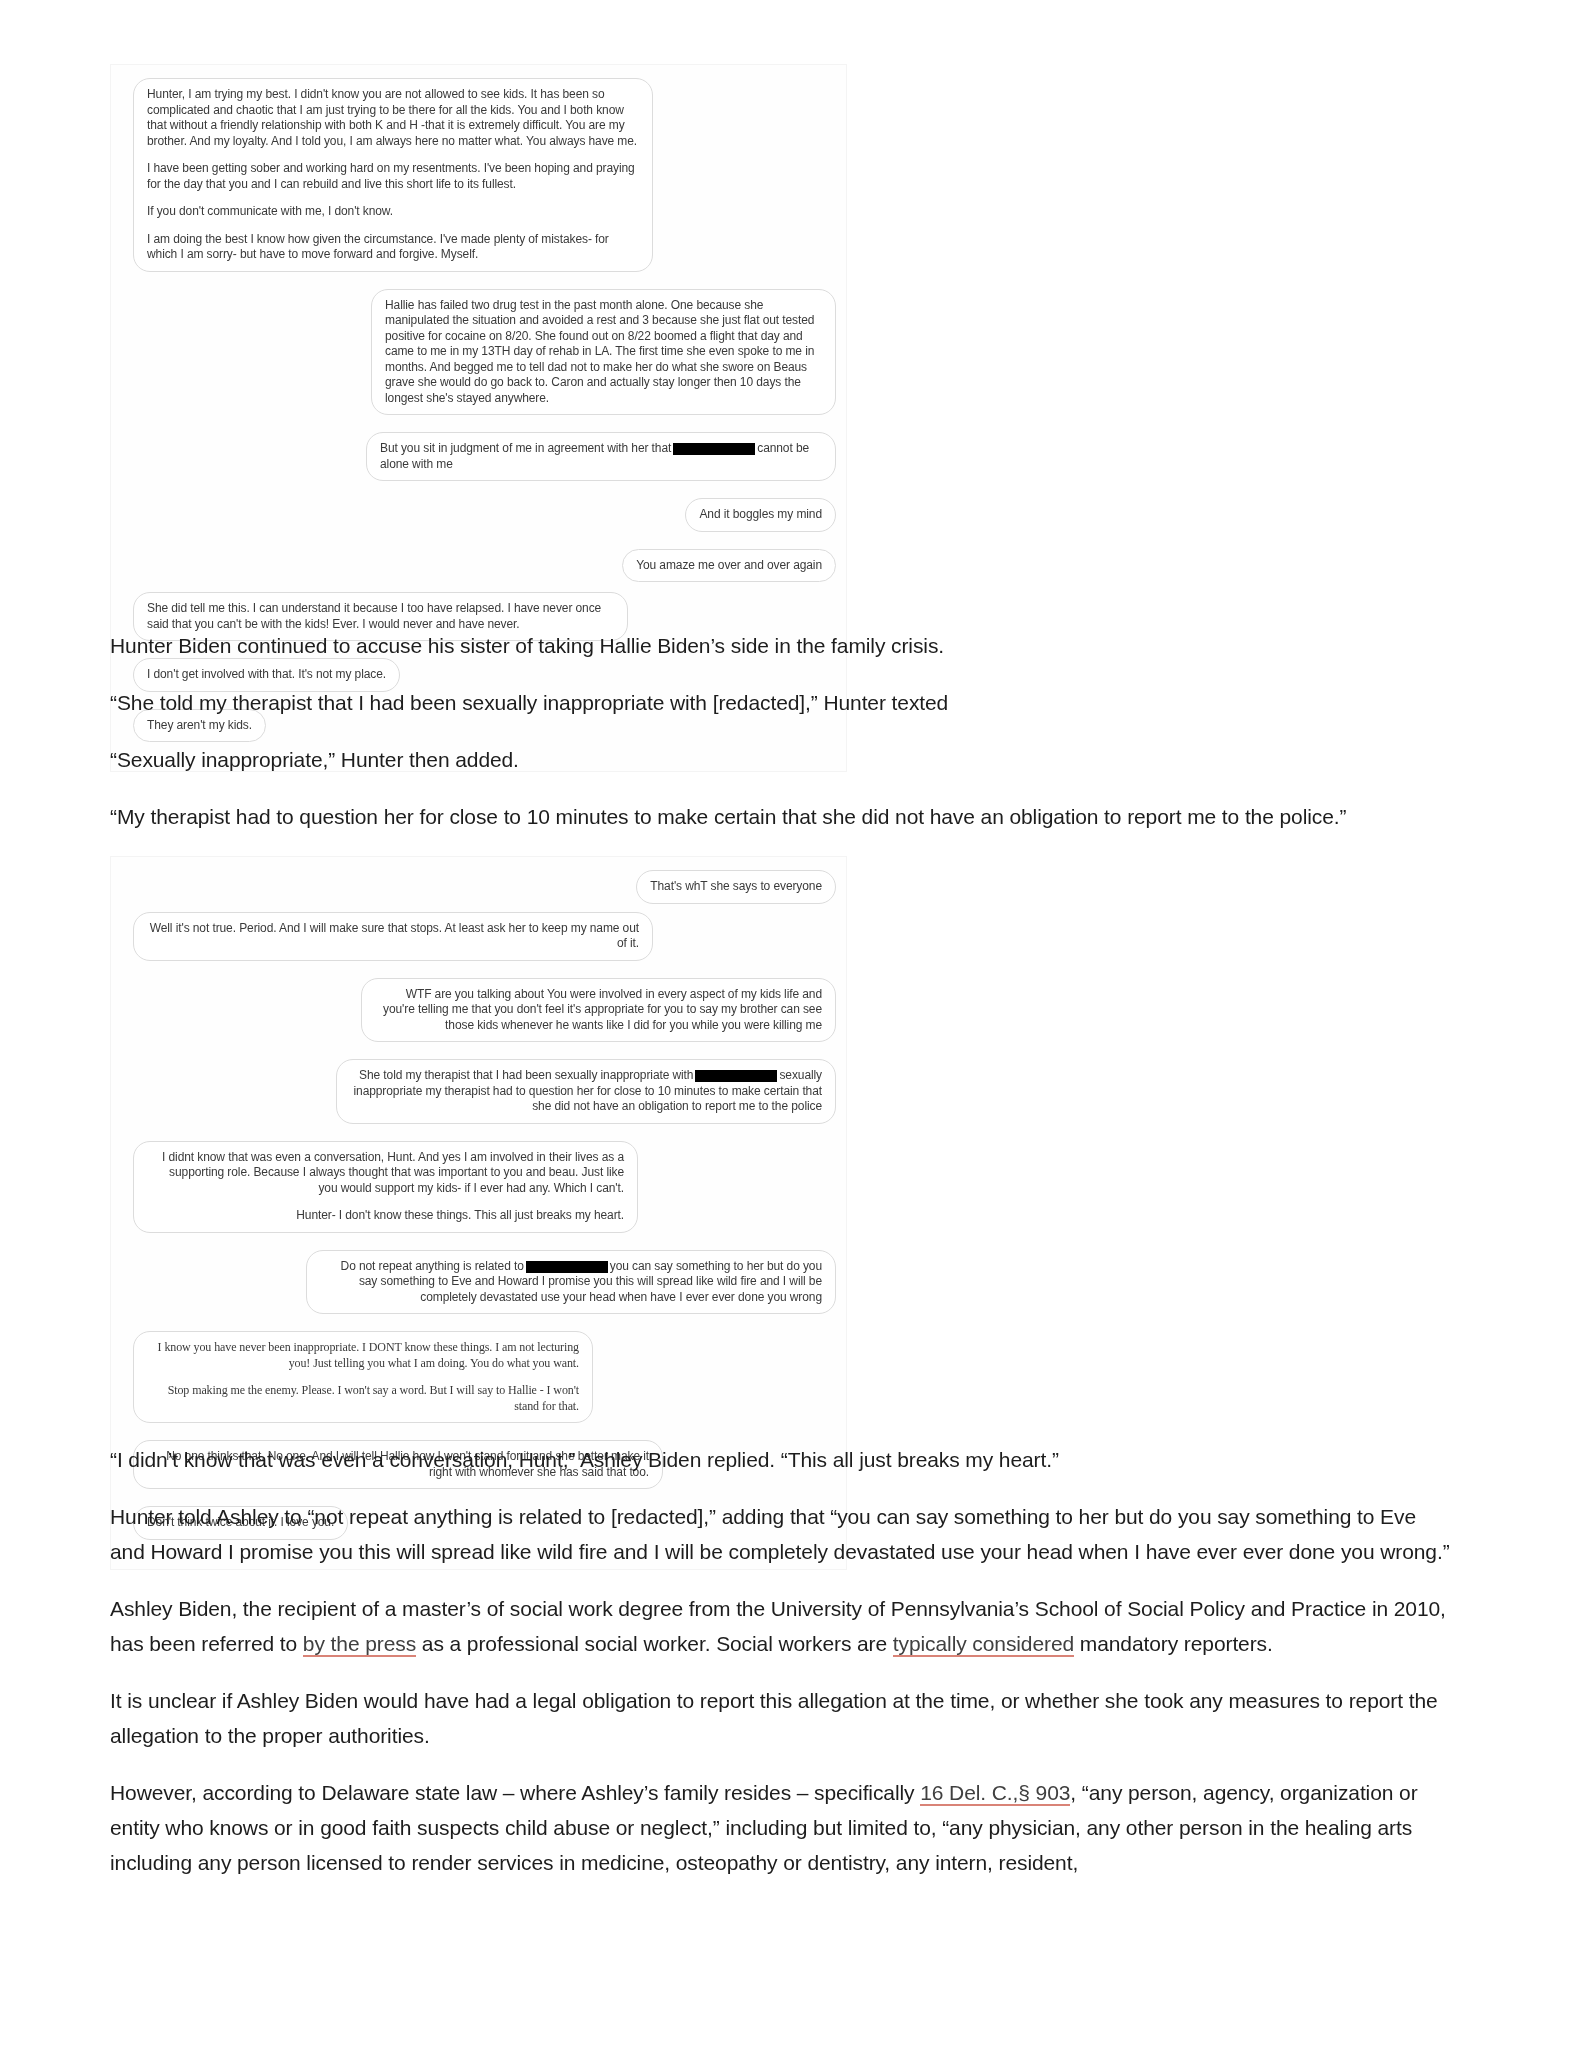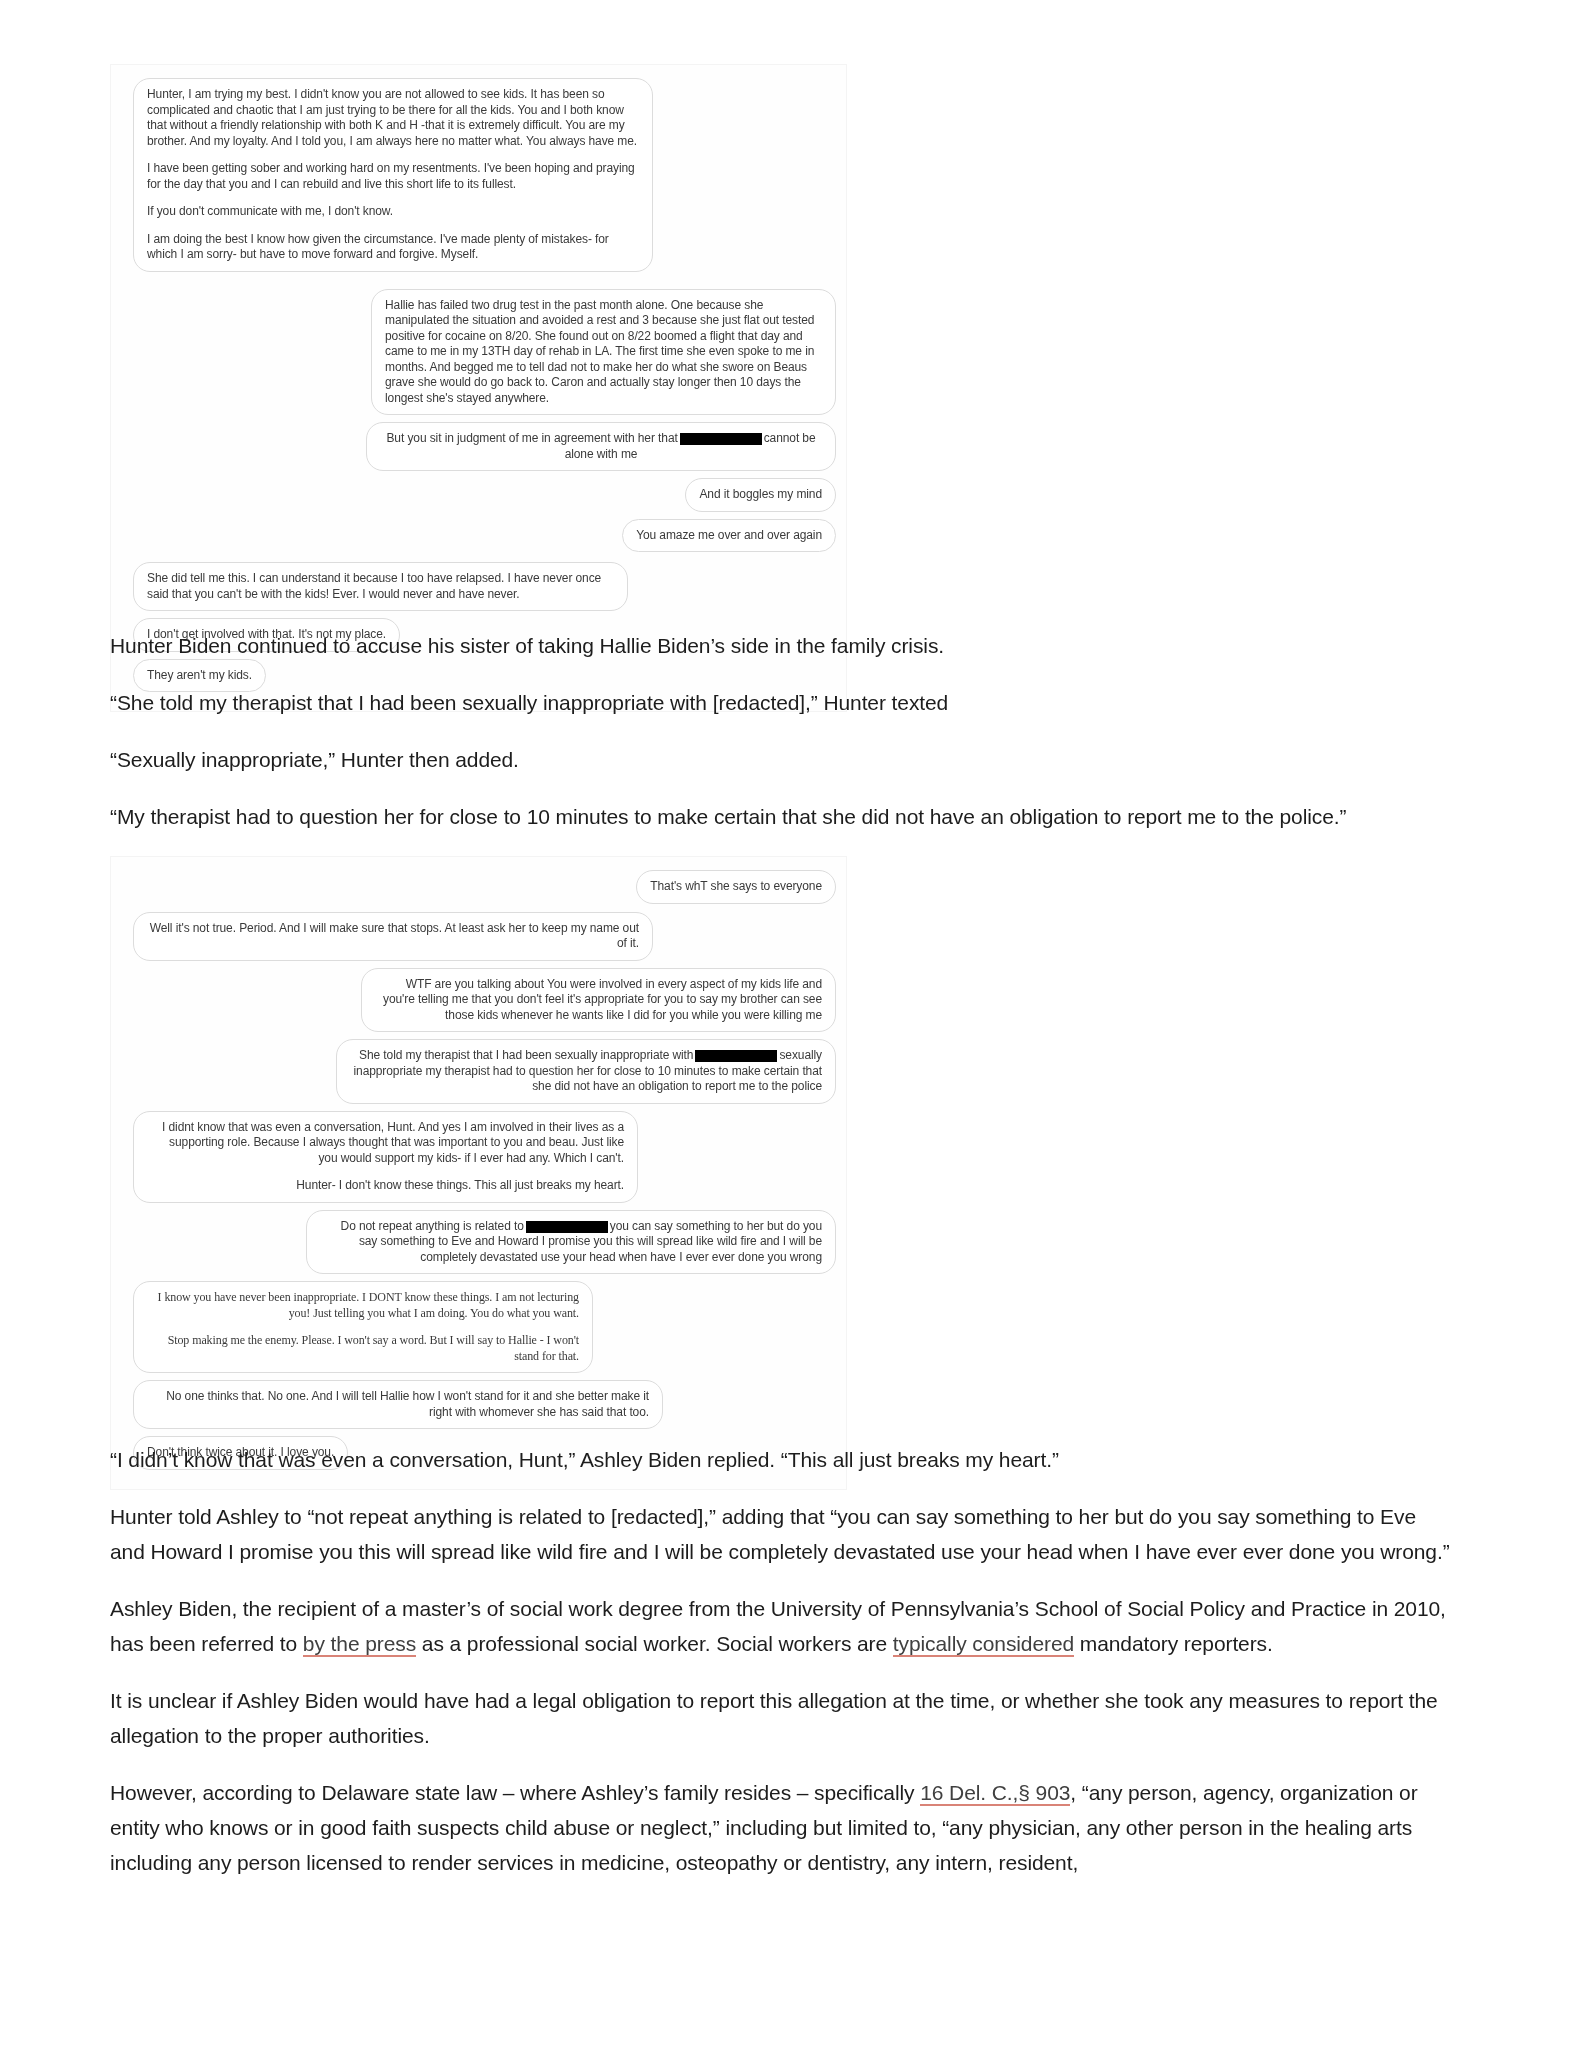--- a/index.html
+++ b/index.html
@@ -27,21 +27,21 @@
   #shot1 { top: 64px;  min-height: 528px; }
   #shot2 { top: 856px; min-height: 540px; text-align: right; }
 
   .bubble {
     position: relative;
     box-sizing: border-box;
     border: 1px solid #dcdcdc;
     border-radius: 17px;
     background: #ffffff;
     padding: 8px 13px;
-    margin-bottom: 7px;
+    margin-bottom: 17px;
     color: #3a3a3a;
     font-size: 12px;
     line-height: 15.5px;
     letter-spacing: -0.1px;
     width: fit-content;
   }
   .bubble.left  { align-self: flex-start; }
   .bubble.right { align-self: flex-end; margin-left: auto; }
   #thread1 .bubble:nth-child(1) { margin-bottom: 17px; }
   #thread1 .bubble:nth-child(5) { margin-bottom: 10px; }
@@ -88,21 +88,21 @@
     <div id="thread1" style="display:flex;flex-direction:column;">
         <div class="bubble left" style="max-width: 520px;">
           <div class="bubble-p">Hunter, I am trying my best. I didn't know you are not allowed to see kids. It has been so complicated and chaotic that I am just trying to be there for all the kids. You and I both know that without a friendly relationship with both K and H -that it is extremely difficult. You are my brother. And my loyalty. And I told you, I am always here no matter what. You always have me.</div>
           <div class="bubble-p">I have been getting sober and working hard on my resentments. I've been hoping and praying for the day that you and I can rebuild and live this short life to its fullest.</div>
           <div class="bubble-p">If you don't communicate with me, I don't know.</div>
           <div class="bubble-p">I am doing the best I know how given the circumstance. I've made plenty of mistakes- for which I am sorry- but have to move forward and forgive. Myself.</div>
         </div>
         <div class="bubble right" style="max-width: 465px;">
           <div class="bubble-p">Hallie has failed two drug test in the past month alone. One because she manipulated the situation and avoided a rest and 3 because she just flat out tested positive for cocaine on 8/20. She found out on 8/22 boomed a flight that day and came to me in my 13TH day of rehab in LA. The first time she even spoke to me in months. And begged me to tell dad not to make her do what she swore on Beaus grave she would do go back to. Caron and actually stay longer then 10 days the longest she's stayed anywhere.</div>
         </div>
-        <div class="bubble right" style="max-width: 470px; text-align: center;">
+        <div class="bubble right" style="max-width: 470px;">
           <div class="bubble-p">But you sit in judgment of me in agreement with her that<span class="redaction"></span>cannot be alone with me</div>
         </div>
         <div class="bubble right">
           <div class="bubble-p">And it boggles my mind</div>
         </div>
         <div class="bubble right">
           <div class="bubble-p">You amaze me over and over again</div>
         </div>
         <div class="bubble left" style="max-width: 495px;">
           <div class="bubble-p">She did tell me this. I can understand it because I too have relapsed. I have never once said that you can't be with the kids! Ever. I would never and have never.</div>

